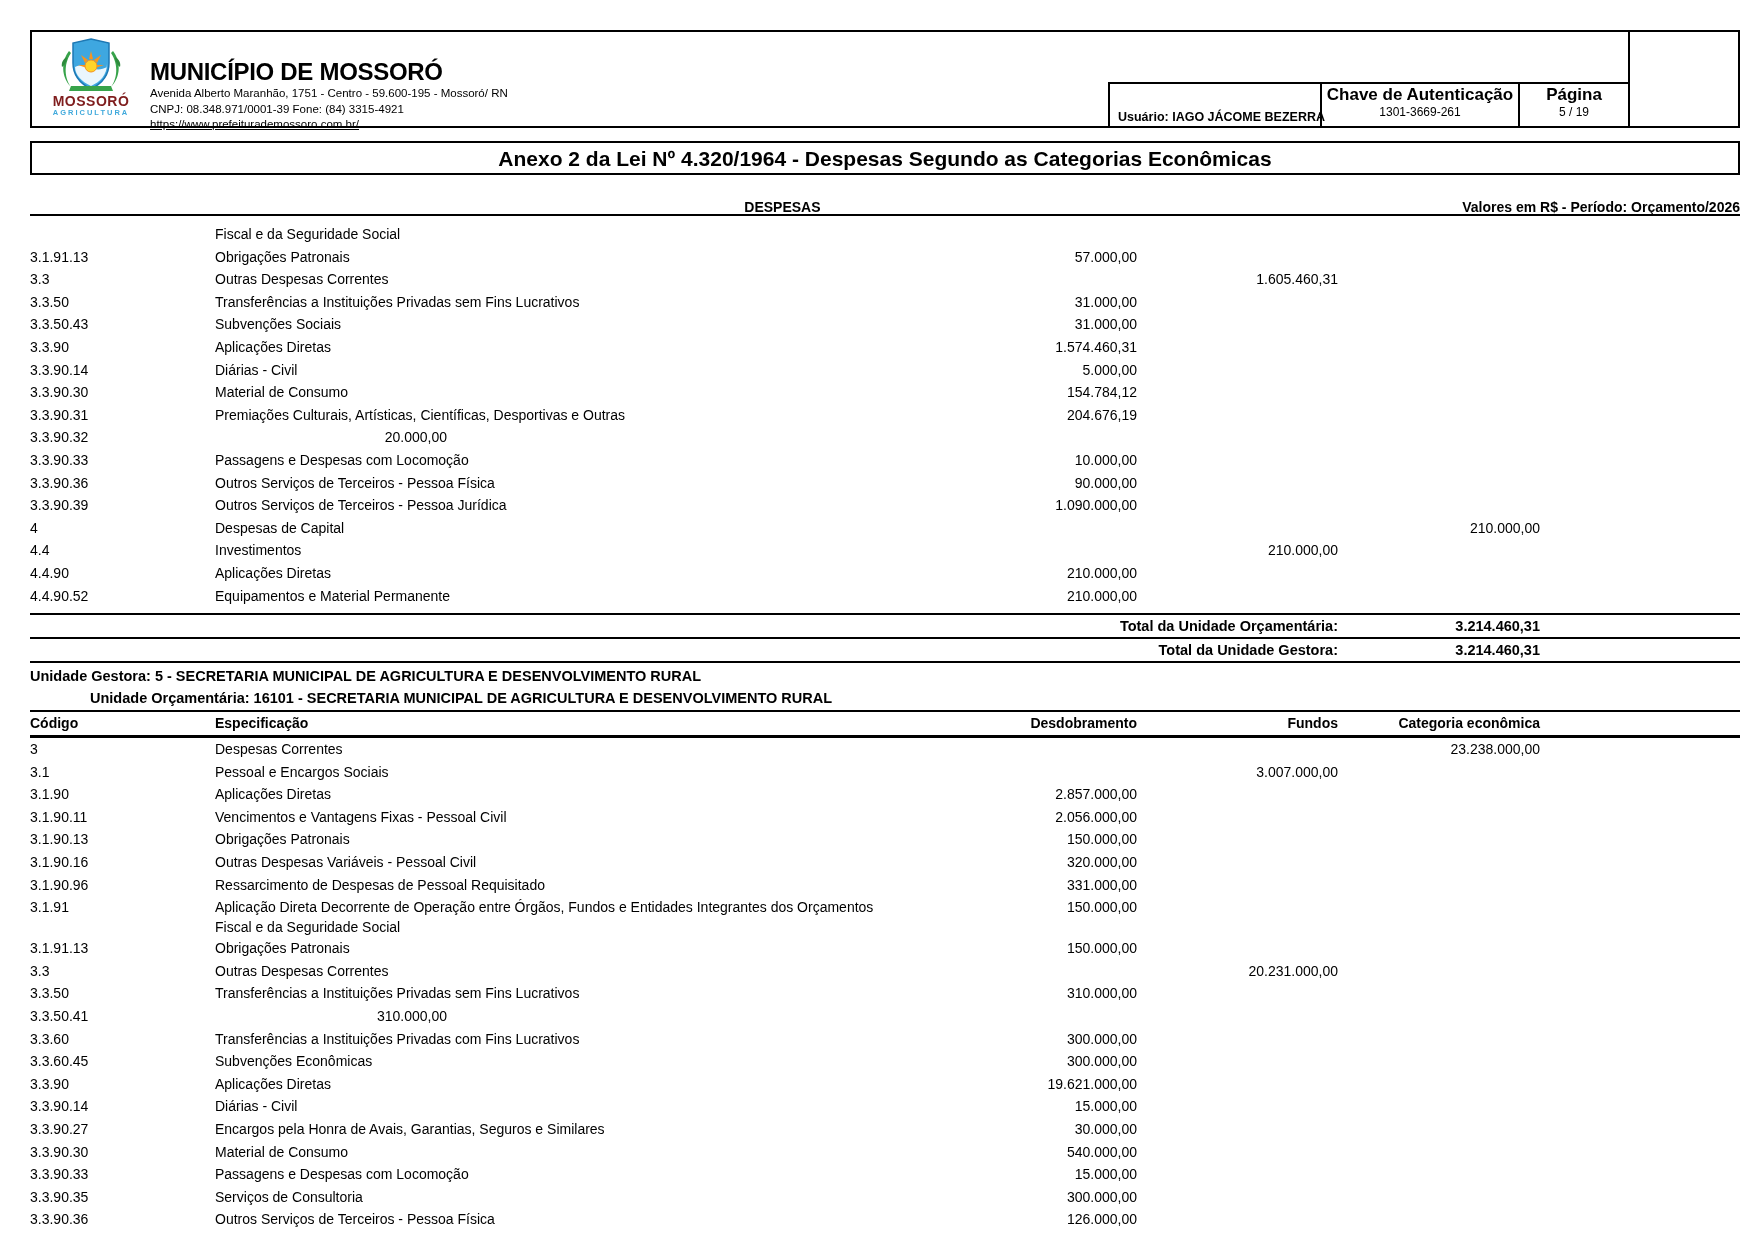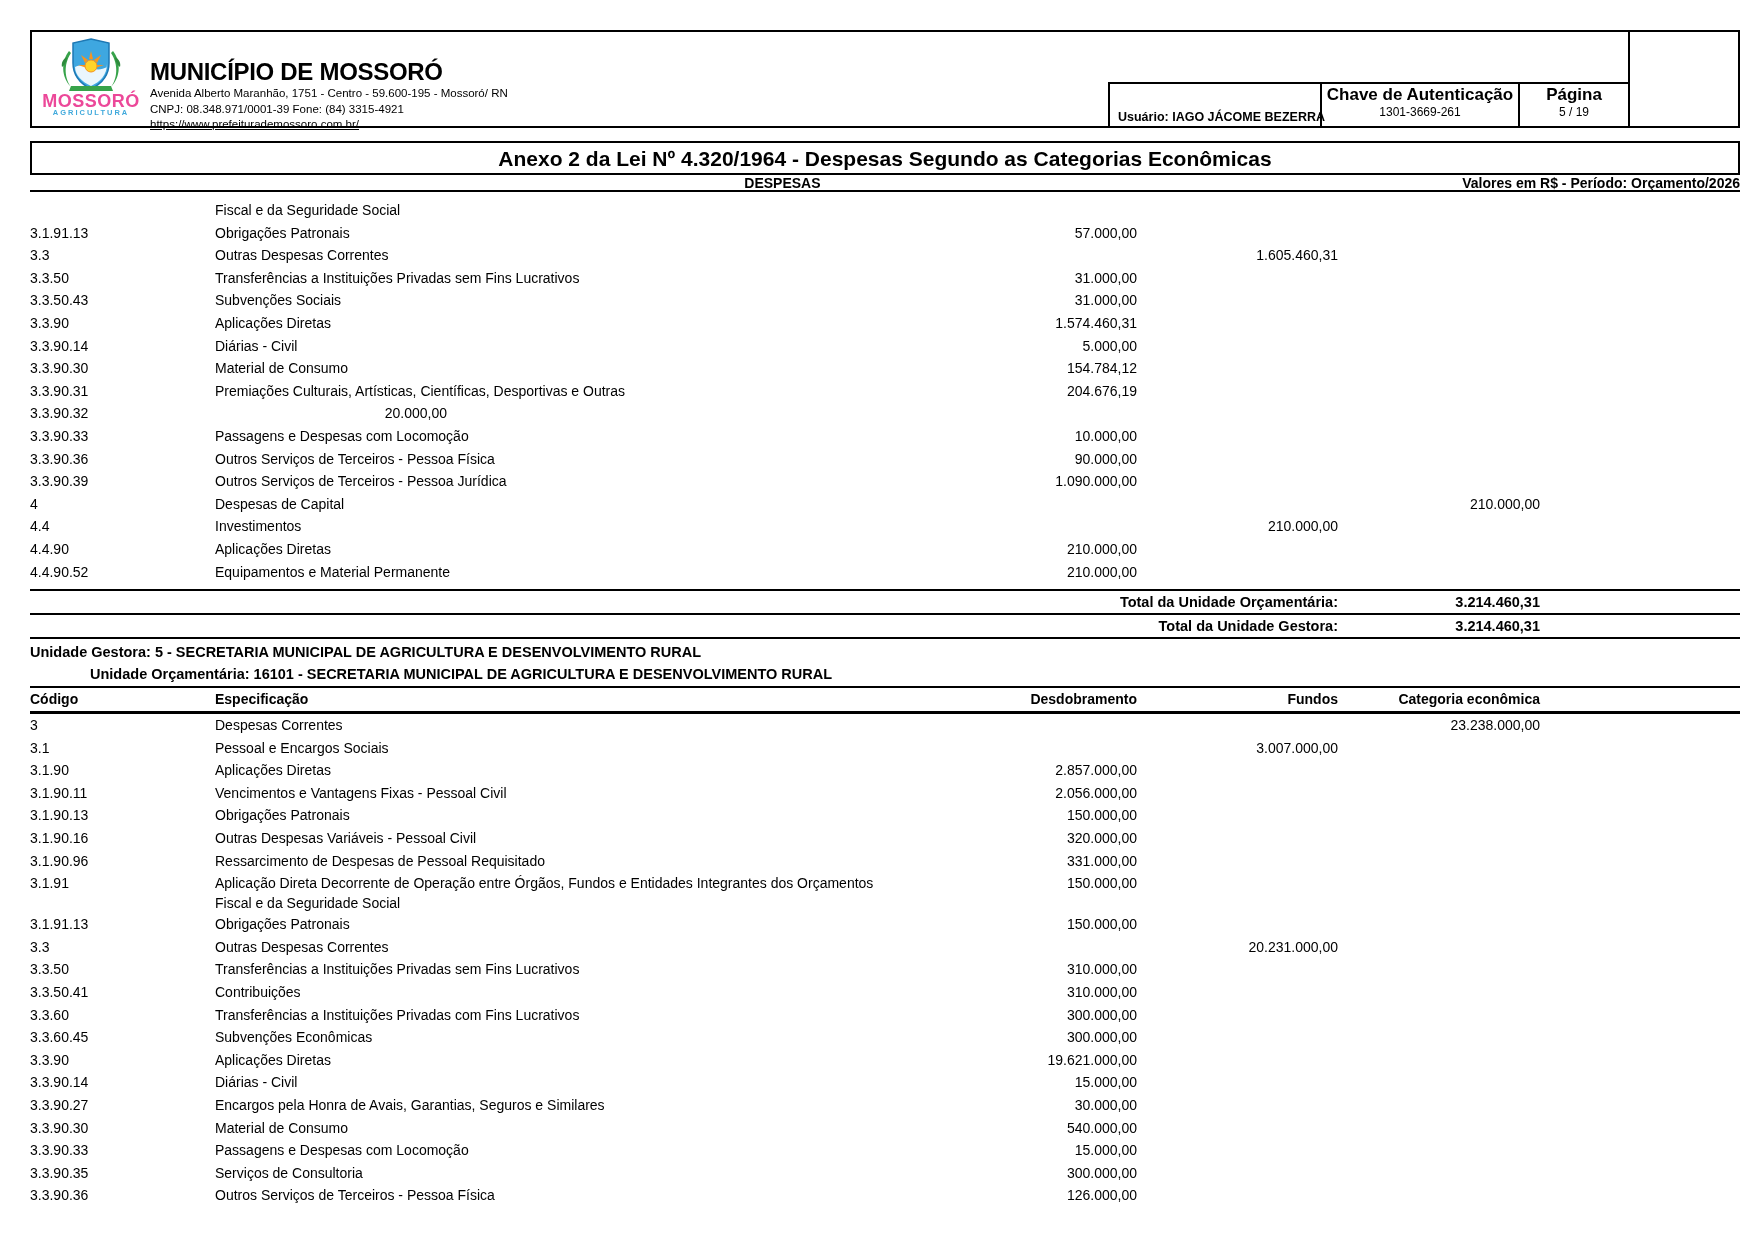--- a/index.html
+++ b/index.html
@@ -7,40 +7,40 @@
   .page {
     position:relative; width:1755px; height:1240px; background:#fff;
     font-family:"Liberation Sans","DejaVu Sans",sans-serif; color:#000;
     overflow:hidden; margin:0 auto;
   }
   .content { position:absolute; left:30px; top:30px; width:1710px; }
 
   
   .hdr-box { position:relative; height:98px; border:2px solid #000; display:flex; }
   .logo-block { width:118px; padding-top:5px; text-align:center; flex:none; }
-  .logo-city { font-size:18px; font-weight:bold; color:#ec4899; letter-spacing:0.5px; line-height:13px; }
+  .logo-city { font-size:14px; font-weight:bold; color:#7f1d1d; letter-spacing:0.5px; line-height:13px; }
   .logo-sub  { font-size:7.5px; font-weight:bold; color:#3fa9dc; letter-spacing:2px; line-height:9px; }
   .org-block { padding-top:6px;margin-top:20px; }
   .org-name  { font-size:24px; font-weight:bold; letter-spacing:-0.3px; line-height:28px; }
   .org-line  { font-size:11.5px; line-height:15.5px; }
   .org-link  { font-size:11.5px; line-height:15.5px; text-decoration:underline; color:#000; cursor:pointer; }
   .hdr-tall-box { position:absolute; top:-2px; bottom:-2px; right:-2px; width:112px; border:2px solid #000; }
   .hdr-cells { position:absolute; right:110px; bottom:0; height:44px; display:flex; }
   .cell { border-left:2px solid #000; border-top:2px solid #000; text-align:center; }
   .cell-user { width:212px; display:flex; align-items:flex-end; padding:2px 8px 2px 8px; }
   .cell-user span { font-size:12.5px; font-weight:bold; white-space:nowrap; }
   .cell-auth { width:198px; padding-top:2px; }
   .cell-page { width:110px; padding-top:2px; }
   .cell-label { font-size:17px; font-weight:bold; line-height:18px; }
   .cell-value { font-size:12px; line-height:16px; }
 
   
   .title-box { margin-top:13px; height:34px; border:2px solid #000;
     text-align:center; font-size:21px; font-weight:bold; line-height:31px; }
-  .band { position:relative; height:17px; border-bottom:2px solid #000; }
+  .band { position:relative; height:17px; border-bottom:2px solid #000;margin-top:24px; }
   .band-left { position:absolute; left:44%; transform:translateX(-50%);
     font-size:14px; font-weight:bold; line-height:16px; }
   .band-right { position:absolute; right:0; font-size:14px; font-weight:bold; line-height:16px; }
 
   
   .tbl { width:100%; }
   .t1 { margin-top:7px; }
   .trow { display:flex; height:22.6px; line-height:22.6px; font-size:14px; }
   .trow.multi { height:41px; line-height:19.5px; }
   .trow.multi .c { padding-top:2px; }
@@ -347,21 +347,20 @@
         </div>
         <div class="trow">
           <div class="c code">3.3.50</div>
           <div class="c spec">Transferências a Instituições Privadas sem Fins Lucrativos</div>
           <div class="c val desd">310.000,00</div>
           <div class="c val fonte"></div>
           <div class="c val cat"></div>
         </div>
         <div class="trow">
           <div class="c code">3.3.50.41</div>
-          <div class="c spec">Contribuições</div>
           <div class="c val desd">310.000,00</div>
           <div class="c val fonte"></div>
           <div class="c val cat"></div>
         </div>
         <div class="trow">
           <div class="c code">3.3.60</div>
           <div class="c spec">Transferências a Instituições Privadas com Fins Lucrativos</div>
           <div class="c val desd">300.000,00</div>
           <div class="c val fonte"></div>
           <div class="c val cat"></div>

